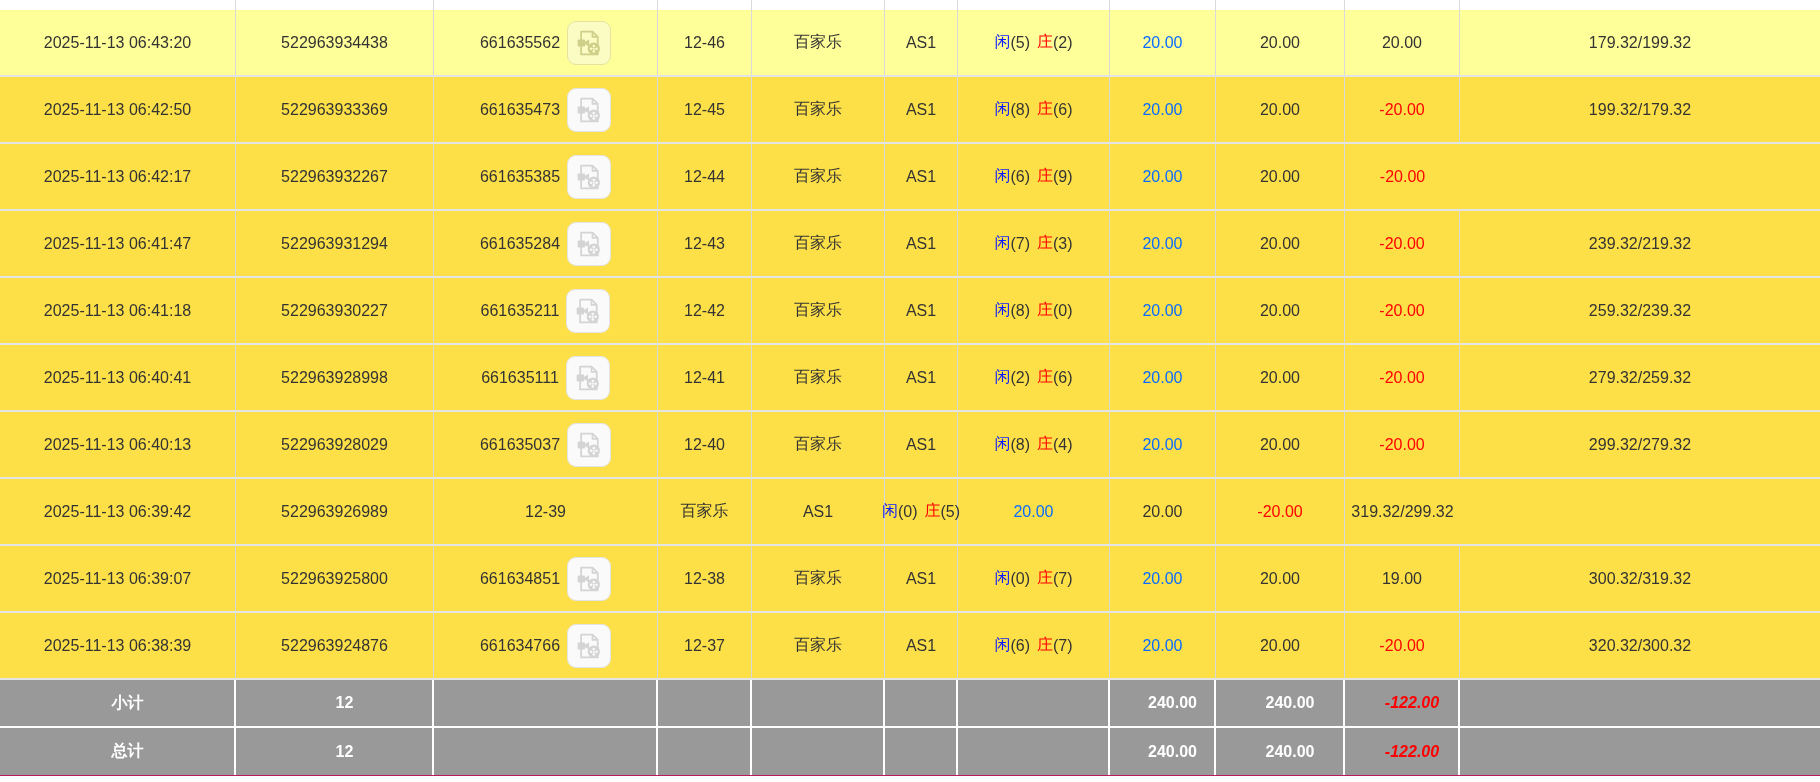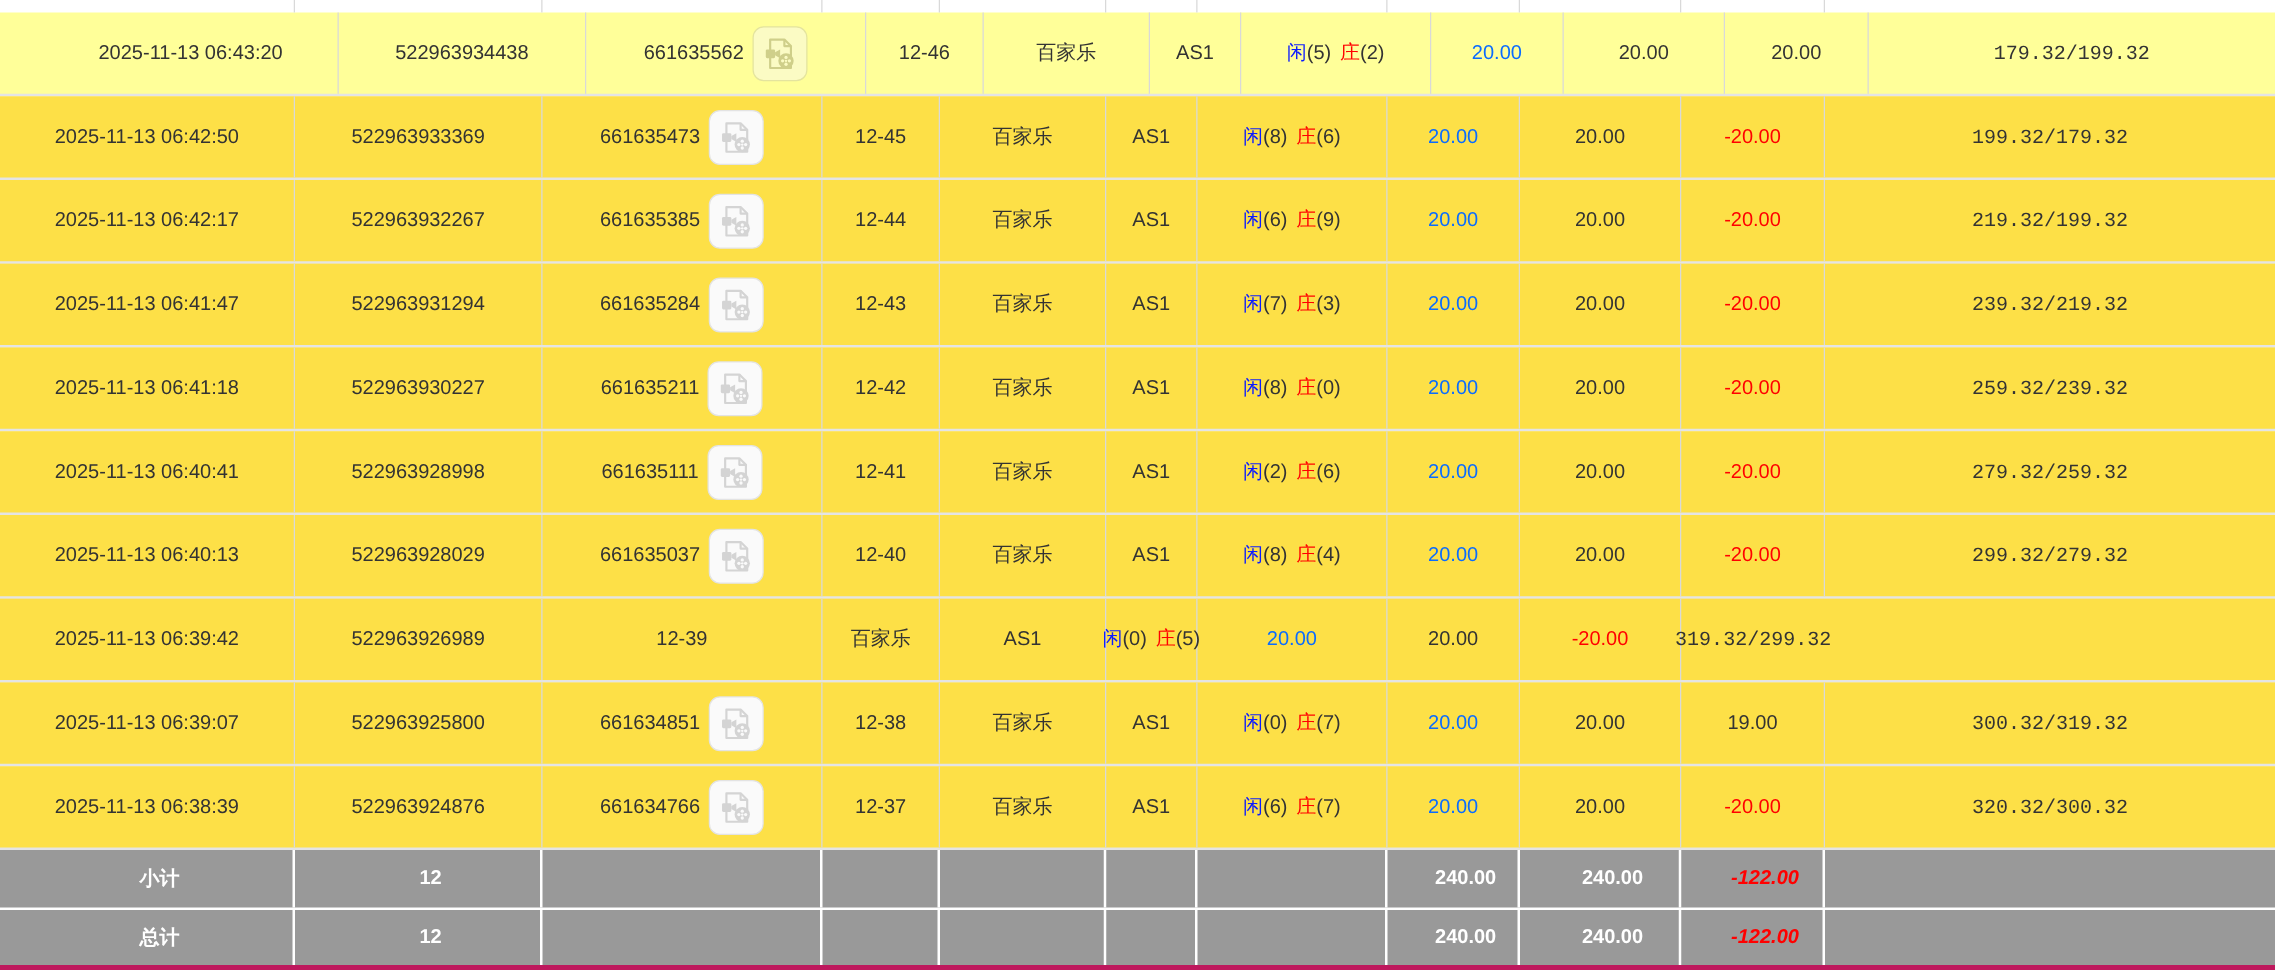--- a/index.html
+++ b/index.html
@@ -13,31 +13,31 @@
     display:grid;
     grid-template-columns:236px 198px 224px 94px 133px 73px 152px 106px 129px 115px 1fr;
     box-sizing:border-box;
   }
   .cell{
     display:flex;align-items:center;justify-content:center;
     border-right:1px solid #d9d9d9;
     box-sizing:border-box;height:100%;gap:7px;
     white-space:nowrap;
   }
-  .cell:last-child{border-right:none;font-family:Liberation Mono, monospace;}
+  .cell:last-child{border-right:none;}
   .partial-row{height:10px;}
   .data-row{height:67px;border-bottom:2px solid #e4e4e4;background:#fde047;}
-  .data-row.highlight{background:var(--highlight-yellow,#ffff99);padding-left:35px;}
+  .data-row.highlight{background:var(--highlight-yellow,#ffff99);}
   .summary-row{
     height:48px;background:var(--summary-gray,#999999);
     color:#fff;font-weight:bold;border-bottom:2px solid #fff;
   }
   .summary-row .cell{border-right:2px solid #fff;margin-left:21px;}
   .summary-row .cell:last-child{border-right:none;}
-  .summary-row.last{border-bottom:4px solid #be185d;}
+  .summary-row.last{border-bottom:1px solid #be185d;}
   .bet-amt{color:var(--amount-blue,#0a6cff);}
   .neg{color:var(--loss-red,#ff0000);}
   .pl{color:var(--player-blue,#0b1bff);}
   .bk{color:var(--banker-red,#ff0000);}
   .score{color:#333;}
   .summary-row .neg{color:var(--loss-red,#ff0000);font-style:italic;}
   .result-pair{display:inline-flex;align-items:center;}
   .video-btn{
     width:44px;height:44px;border-radius:9px;
     border:1px solid #e3e3e3;background:#fafafa;
@@ -188,21 +188,20 @@
             <span class="score">(6)</span>
           </span>
       <span class="result-pair">
             <span class="bk">庄</span>
             <span class="score">(9)</span>
           </span>
     </div>
     <div class="cell bet-amt">20.00</div>
     <div class="cell">20.00</div>
     <div class="cell neg">-20.00</div>
-    <div class="cell">219.32/199.32</div>
   </div>
 
   <div class="grid-row data-row">
     <div class="cell">2025-11-13 06:41:47</div>
     <div class="cell">522963931294</div>
     <div class="cell">
       <span>661635284</span>
       <button class="video-btn">
         <svg viewBox="0 0 32 32" width="28" height="28" aria-hidden="true">
           <path d="M7 3h13l6 6v20H7z" fill="none" stroke="currentColor" stroke-width="2" stroke-linejoin="round"></path>

